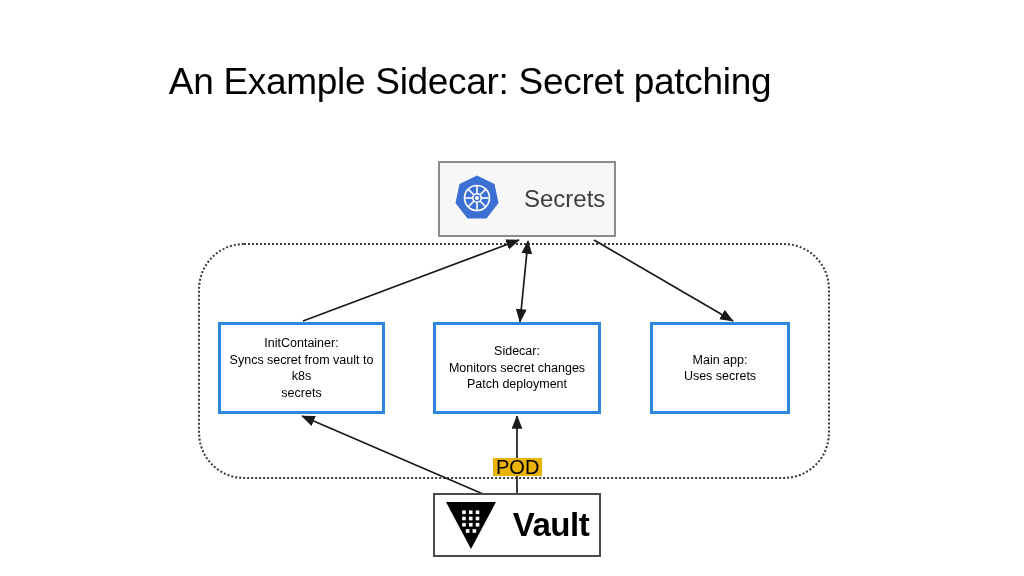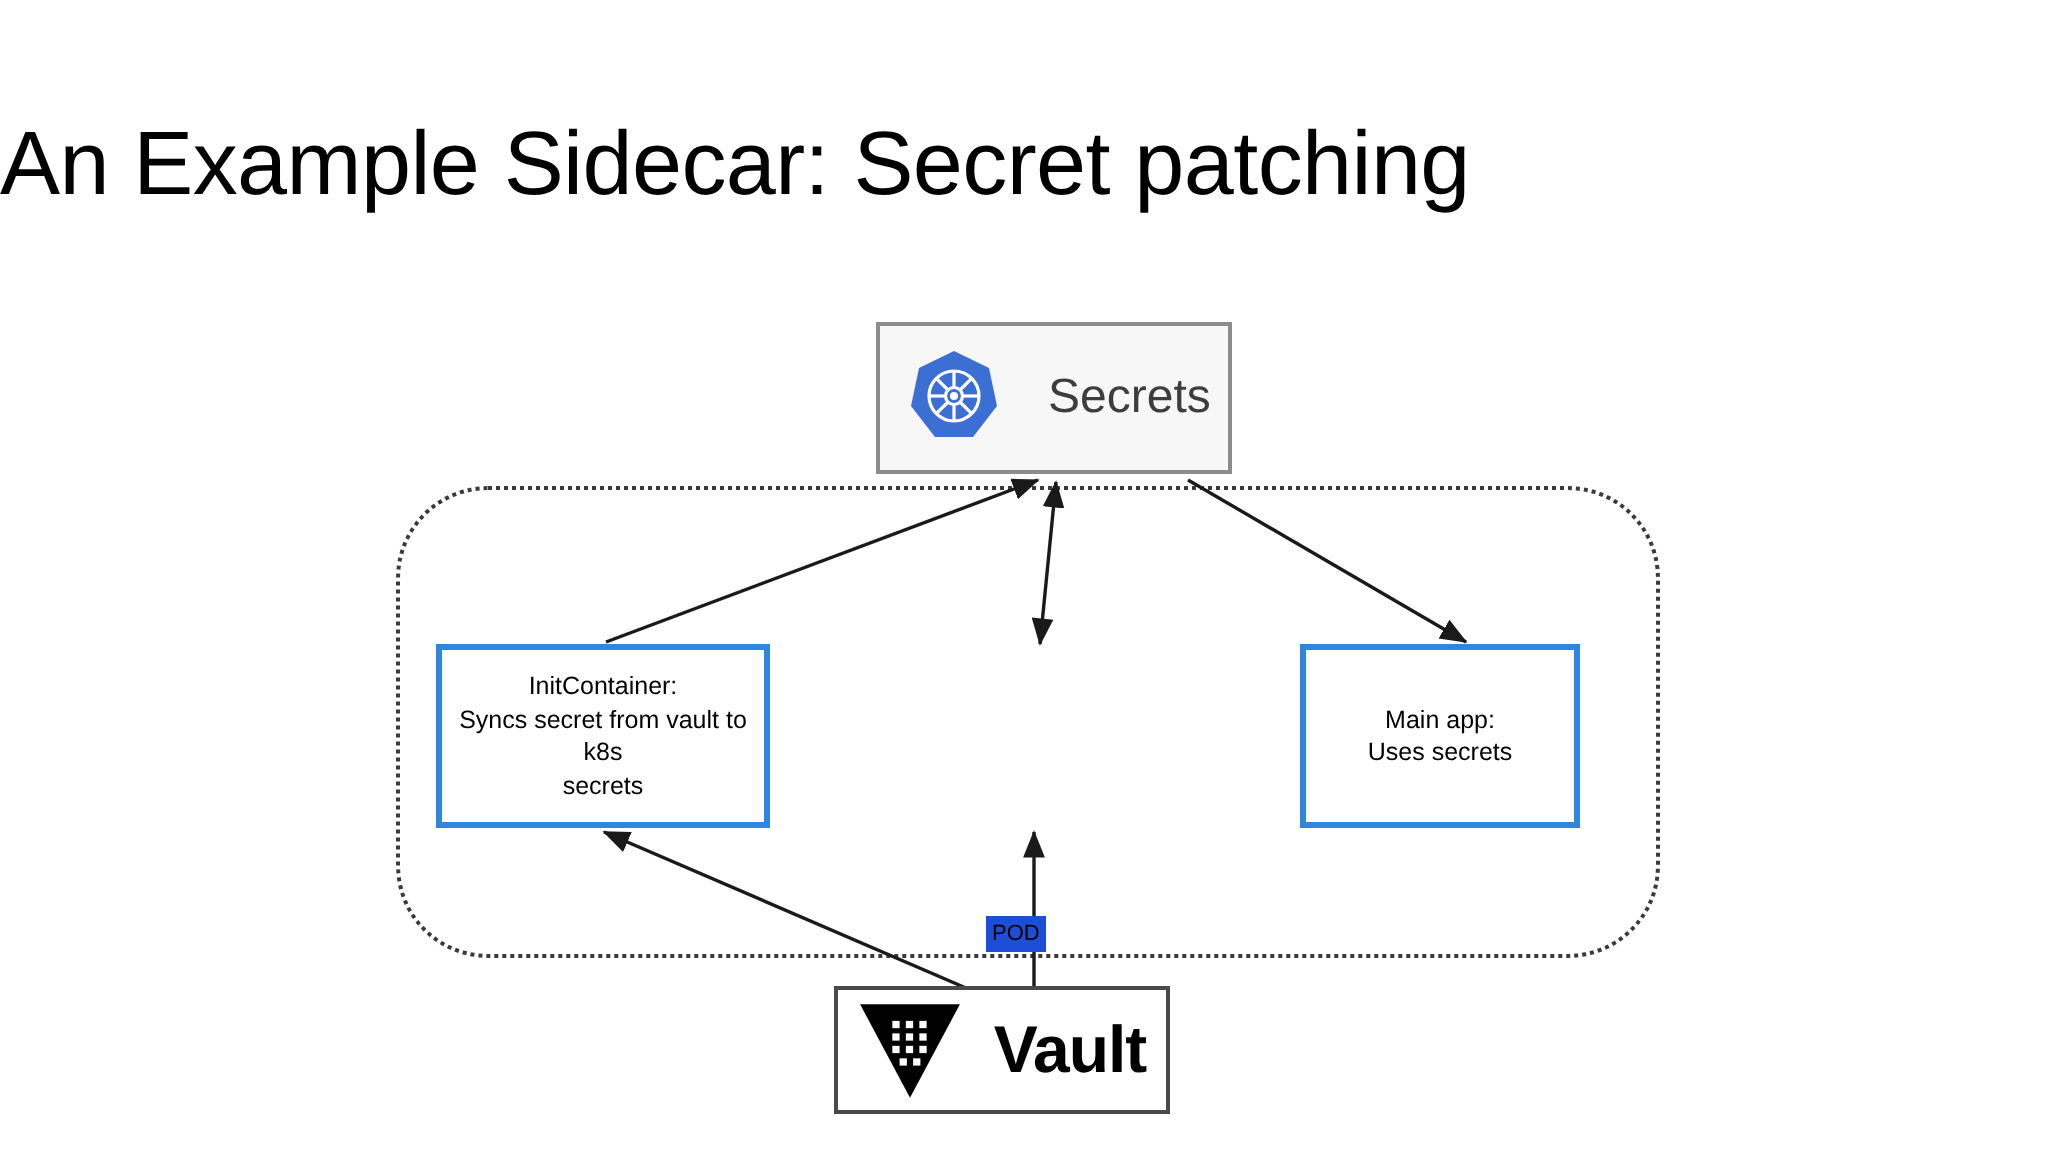--- a/index.html
+++ b/index.html
@@ -22,22 +22,22 @@
     width: 1024px;
     height: 576px;
   }
 
   
   #slide-title {
     position: absolute;
     left: 0;
     top: 54px;
     width: 940px;
-    text-align: left;
-    font-size: 45px;
+    text-align: center;
+    font-size: 37px;
     line-height: 56px;
     font-weight: 400;
     letter-spacing: -0.3px;
     color: #000000;
     white-space: nowrap;
   }
 
   
   #diagram {
     position: absolute;
@@ -65,24 +65,24 @@
     height: 236px;
     border: 2.5px dotted #3a3a3a;
     border-radius: 46px;
     box-sizing: border-box;
     background: transparent;
   }
   #pod-label {
     position: absolute;
     left: 493px;
     top: 458px;
-    font-size: 11px;
+    font-size: 20px;
     line-height: 18px;
     color: #000000;
-    background: #1d4ed8;
+    background: #eab308;
     padding: 0 3px;
     white-space: nowrap;
   }
 
   
   #secrets-box {
     position: absolute;
     left: 438px;
     top: 161px;
     width: 178px;
@@ -126,21 +126,21 @@
     white-space: pre-line;
   }
 
   #box-init     { left: 218px; top: 322px; width: 167px; height: 92px; }
   #box-sidecar  { left: 433px; top: 322px; width: 168px; height: 92px; }
   #box-mainapp  { left: 650px; top: 322px; width: 140px; height: 92px; }
 
   
   #vault-box {
     position: absolute;
-    left: 417px;
+    left: 433px;
     top: 493px;
     width: 168px;
     height: 64px;
     box-sizing: border-box;
     border: 2px solid #4a4a4a;
     background: #ffffff;
     display: flex;
     align-items: center;
     justify-content: center;
     gap: 16px;
@@ -212,20 +212,25 @@
       </svg>
       <span id="secrets-label">Secrets</span>
     </div>
 
     <div id="box-init" class="node-box">
       <span class="node-text">InitContainer:
 Syncs secret from vault to k8s
 secrets</span>
     </div>
 
+    <div id="box-sidecar" class="node-box">
+      <span class="node-text">Sidecar:
+Monitors secret changes
+Patch deployment</span>
+    </div>
 
     <div id="box-mainapp" class="node-box">
       <span class="node-text">Main app:
 Uses secrets</span>
     </div>
 
     <div id="vault-box">
       <svg id="vault-icon" viewBox="0 0 100 96" xmlns="http://www.w3.org/2000/svg">
         <polygon points="2,4 98,4 50,94" fill="#000000"></polygon>
         <g fill="#ffffff">

